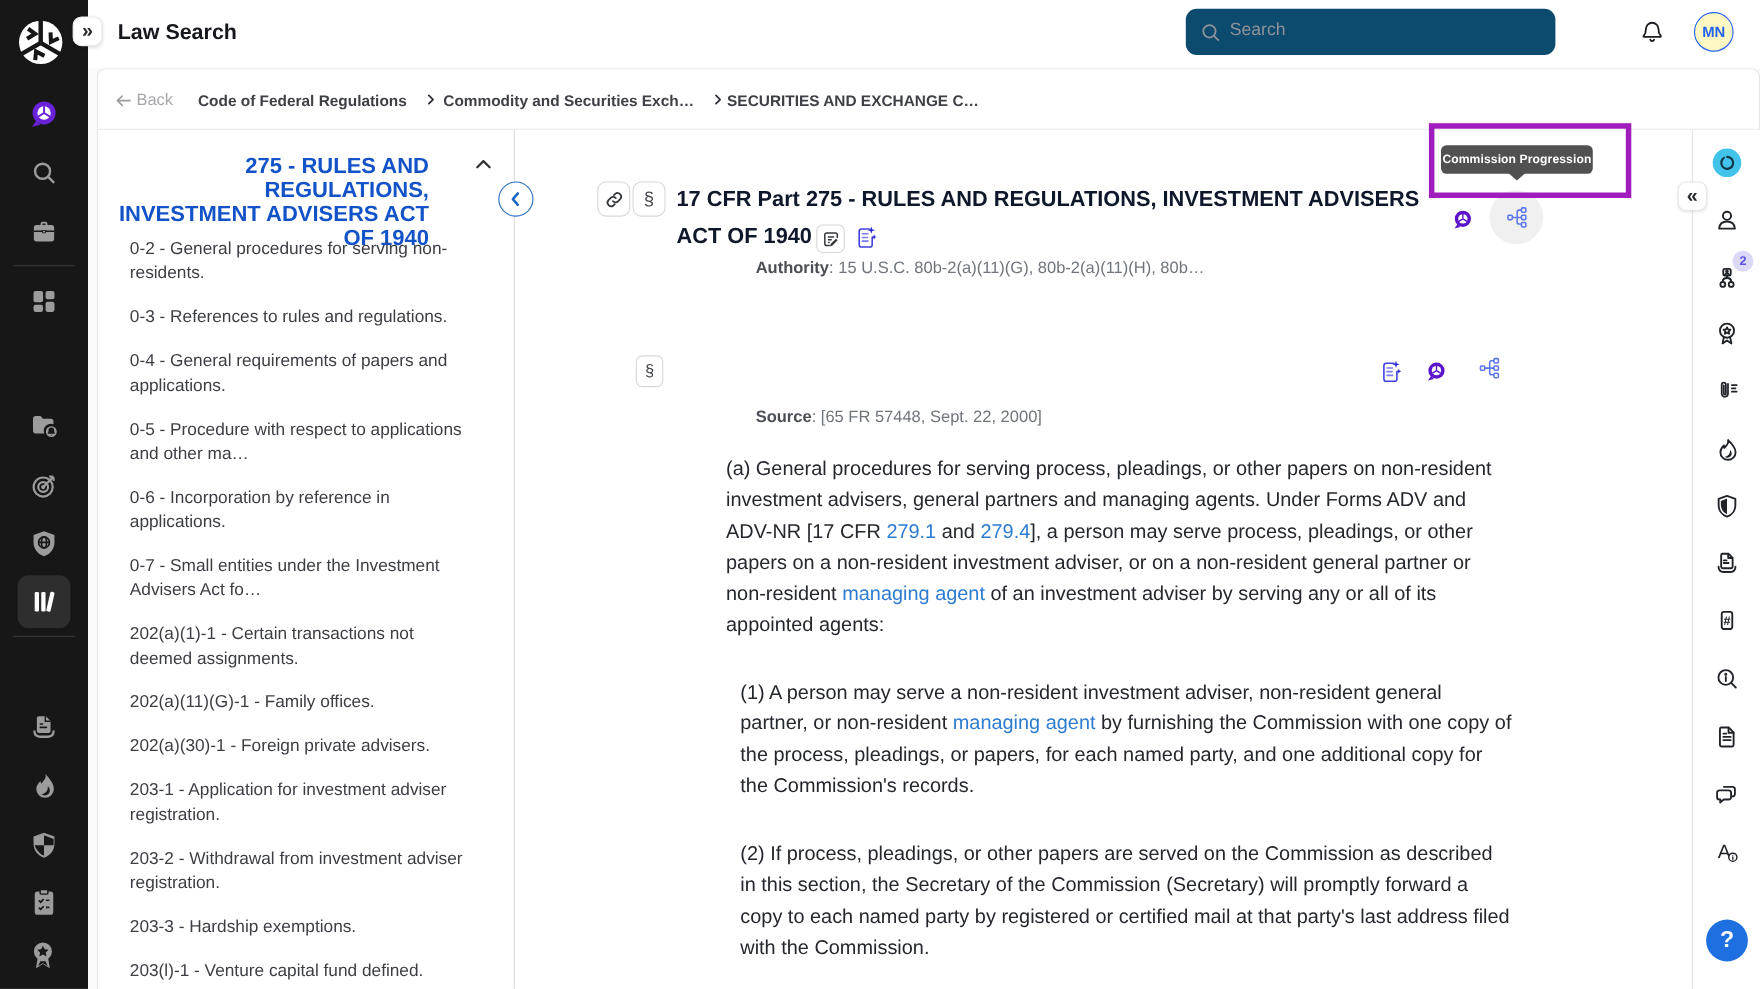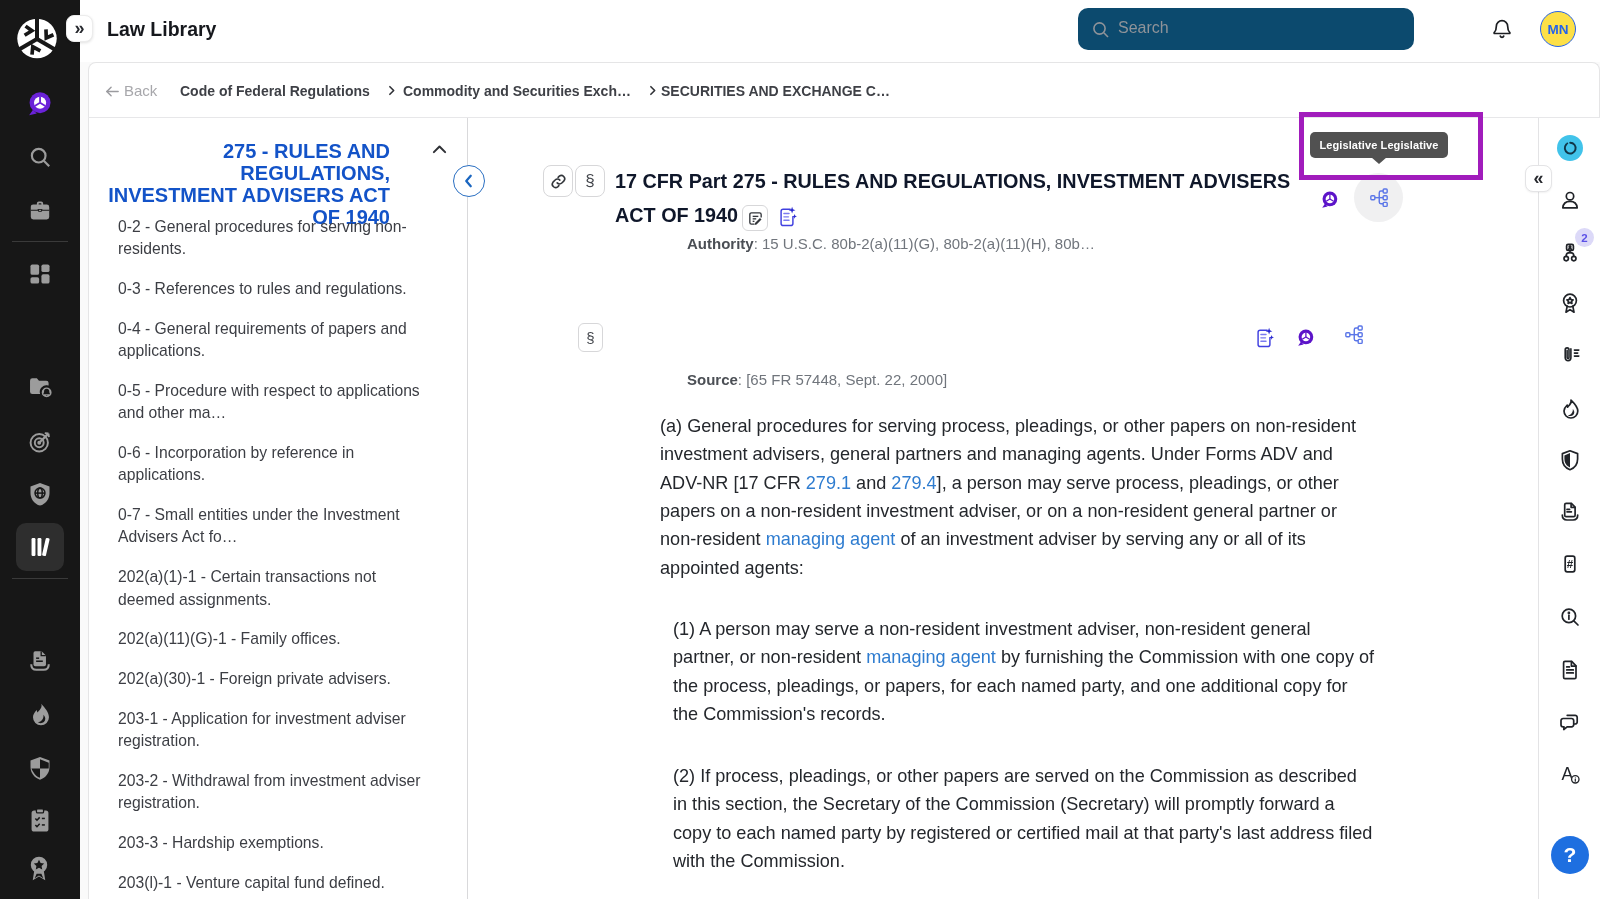--- a/index.html
+++ b/index.html
@@ -44,33 +44,33 @@
   #libtile { position:absolute; left:16px; top:523px; width:48px; height:48px; background:#2e2e2e; border-radius:10px; }
   
   #hl { position:absolute; left:1299px; top:112px; width:184px; height:68px; border:5px solid #a11cbc; z-index:8; background:transparent; }
   #tip { position:absolute; left:1310px; top:132px; width:138px; height:26px; background:#515151; border-radius:5px; z-index:9;
          color:#fff; font-size:11px; font-weight:700; text-align:center; line-height:26px; letter-spacing:.1px;}
   #tip:after { content:""; position:absolute; left:61px; top:25px; border:8px solid transparent; border-top:7px solid #515151; border-bottom:none; }
 </style>
 </head>
 <body>
 <div id="hdr">
-    <h1>Law Library</h1>
+    <h1>Law Search</h1>
 <div id="search">
   <svg class="abs" style="left:14px;top:13px" width="18" height="18" viewBox="0 0 18 18" fill="none" stroke="#8f9399" stroke-width="1.6">
         <circle cx="7.5" cy="7.5" r="5.6"></circle>
         <line x1="11.8" y1="11.8" x2="16" y2="16"></line>
       </svg>
   <span class="ph">Search</span>
 </div>
 <svg class="abs" style="left:1410px;top:17px" width="24" height="25" viewBox="0 0 24 24" fill="none" stroke="#1c1e22" stroke-width="1.7" stroke-linecap="round" stroke-linejoin="round">
       <path d="M12 3.2a5.7 5.7 0 0 0-5.7 5.7c0 3.4-1 5.1-2 6.1a.55.55 0 0 0 .4 1h14.6a.55.55 0 0 0 .4-1c-1-1-2-2.7-2-6.1A5.7 5.7 0 0 0 12 3.2z"></path>
       <path d="M10.3 18.6a1.8 1.8 0 0 0 3.4 0"></path>
     </svg>
-<div class="abs" style="left:1460px;top:11px;width:36px;height:36px;border-radius:50%;border:1.6px solid #2563eb;color:#2563eb;font-size:13.5px;font-weight:700;display:flex;align-items:center;justify-content:center;background:#fde047">MN</div>
+<div class="abs" style="left:1460px;top:11px;width:36px;height:36px;border-radius:50%;border:1.6px solid #2563eb;color:#2563eb;font-size:13.5px;font-weight:700;display:flex;align-items:center;justify-content:center;background:#fef9c3">MN</div>
 </div>
 <div id="card"></div>
 <div id="crumb">
 <svg class="abs" style="left:16px;top:21px" width="17" height="15" viewBox="0 0 24 20" fill="none" stroke="#9b9b9f" stroke-width="2" stroke-linecap="round" stroke-linejoin="round">
       <path d="M20 10H4"></path>
       <path d="M10 4l-6 6 6 6"></path>
     </svg>
 <span class="back">Back</span>
 <span class="item" style="left:92px">Code of Federal Regulations</span>
 <span class="sep" style="left:297px"><svg width="13" height="13" viewBox="0 0 24 24" fill="none" stroke="#2f3136" stroke-width="3" stroke-linecap="round" stroke-linejoin="round" style="display:inline">
@@ -375,13 +375,13 @@
       </g>
     </svg>
 <svg class="sic" style="top:855px" width="24" height="28" viewBox="0 0 22 26">
       <path d="M6.6 14.5L5.2 23.4l5.8-3.5 5.8 3.5-1.4-8.9" fill="#9c9c9c"></path>
       <path d="M8.8 17.5l-1.8 4 4-2.4 4 2.4-1.8-4z" fill="#171717"></path>
       <circle cx="11" cy="9.2" r="7.6" fill="#9c9c9c"></circle>
       <path d="M11 4.4l1.5 3 3.3.5-2.4 2.3.6 3.3-3-1.6-3 1.6.6-3.3-2.4-2.3 3.3-.5z" fill="#171717"></path>
     </svg>
 </div>
 <div id="hl"></div>
-<div id="tip">Legislative Legislative</div>
+<div id="tip">Commission Progression</div>
 
 </body></html>

